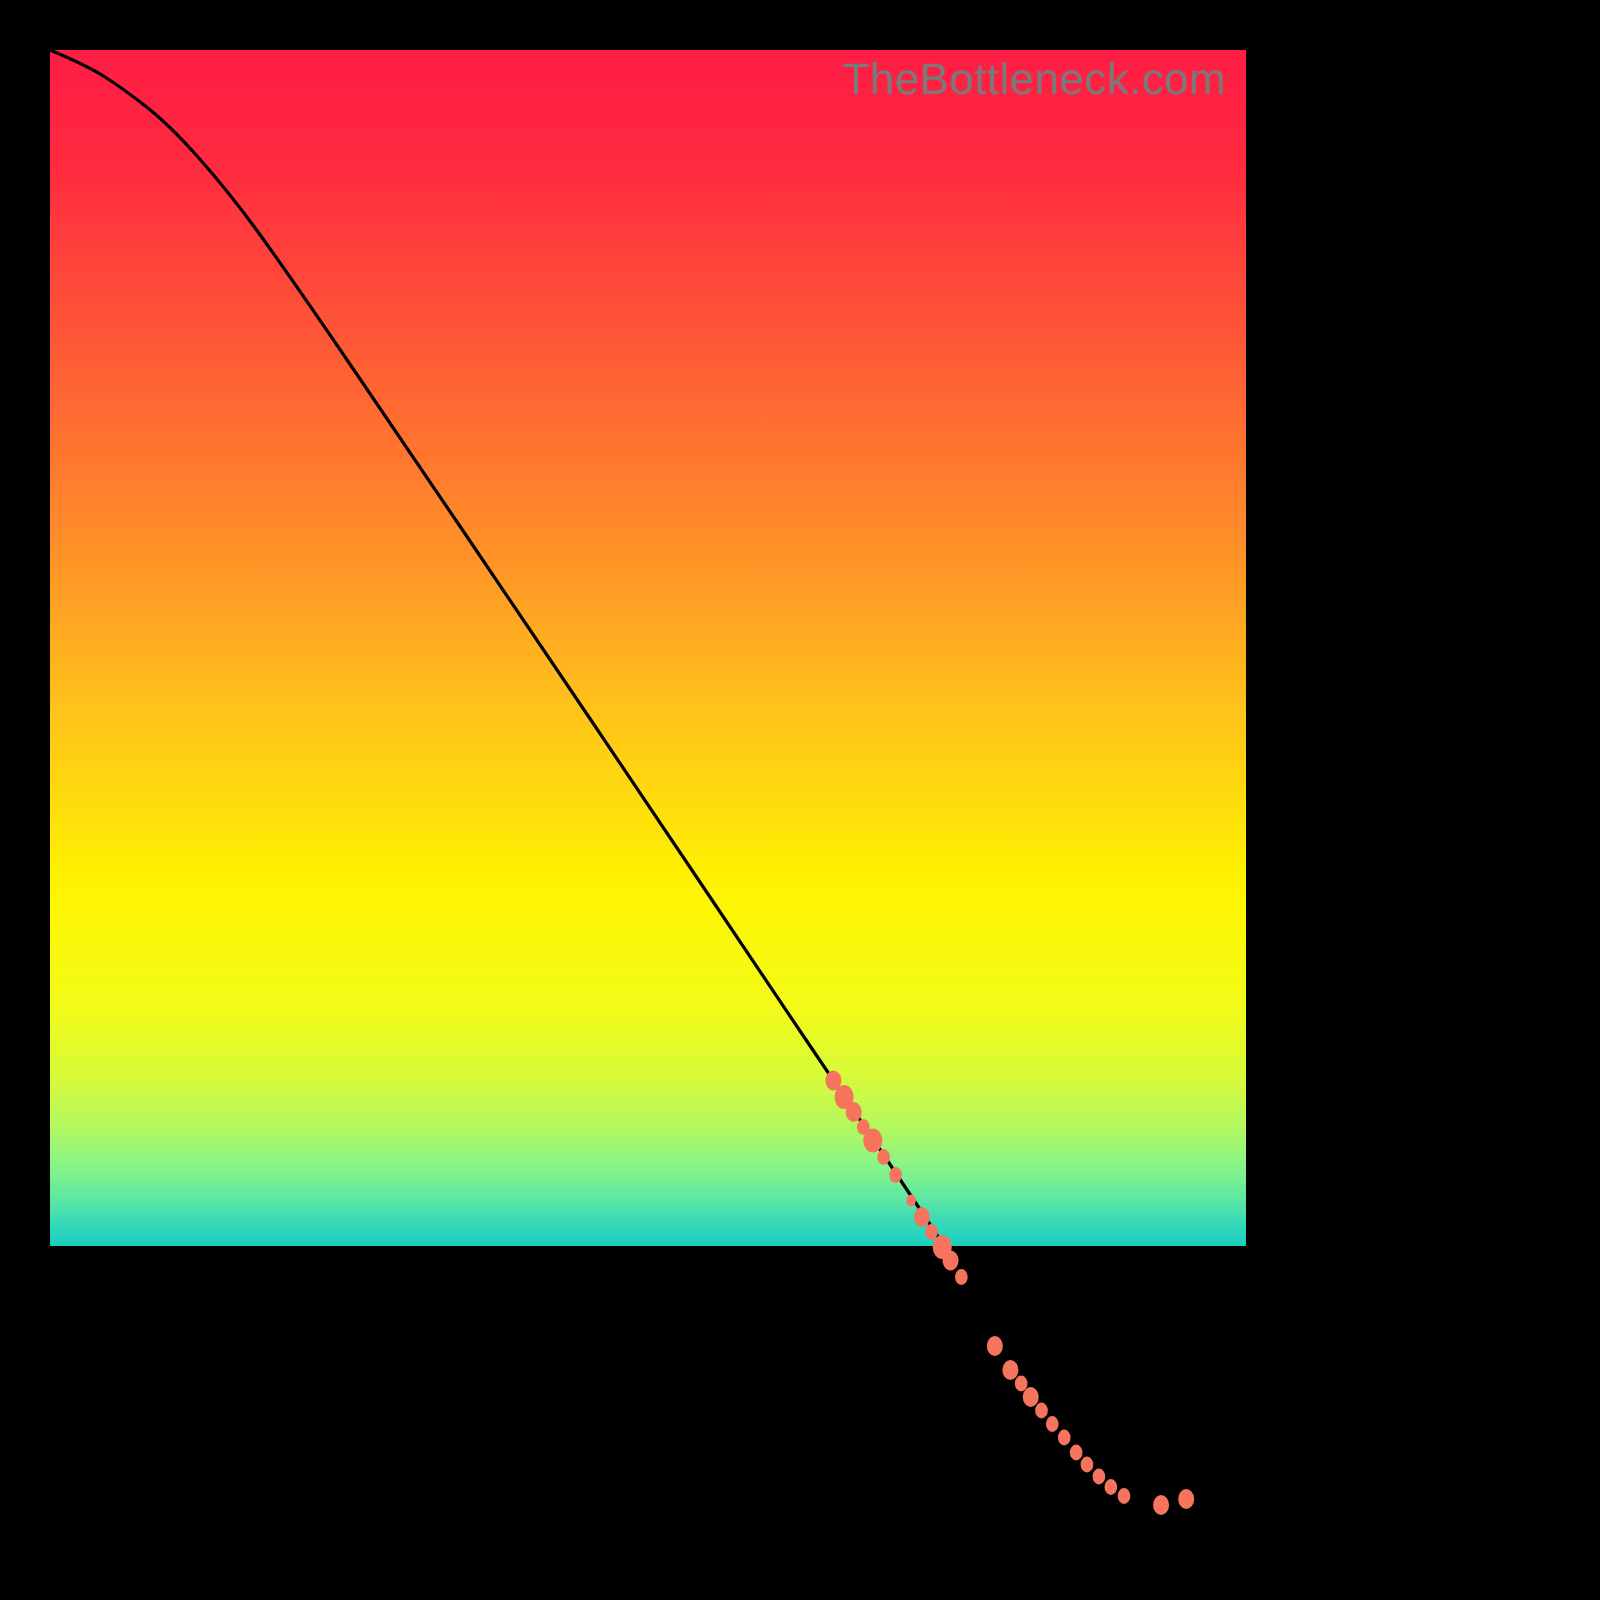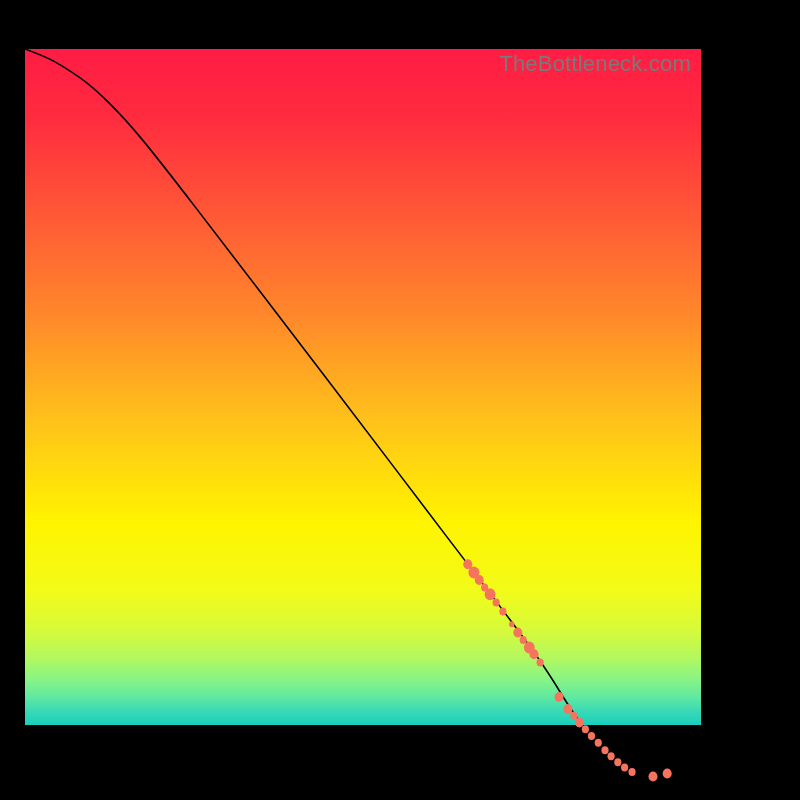--- a/index.html
+++ b/index.html
@@ -14,24 +14,23 @@
   .stage {
     position: relative;
     width: 800px;
     height: 800px;
     background: #000;
   }
   .plot-frame {
     position: absolute;
     left: 25px;
     top: 25px;
-    width: 676px;
+    width: 598px;
     height: 750px;
     overflow: hidden;
-    margin-top: 24px;
   }
   .gradient {
     position: absolute;
     inset: 0;
   }
   .watermark {
     position: absolute;
     top: 2px;
     right: 10px;
     color: #7a7a7a;

